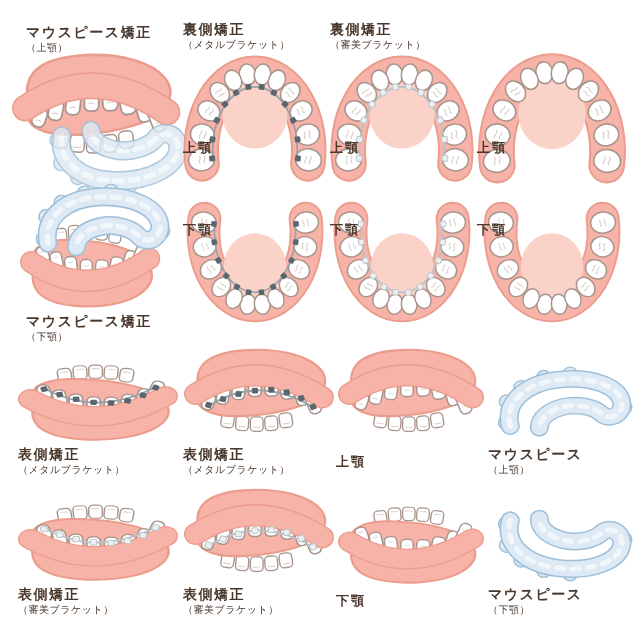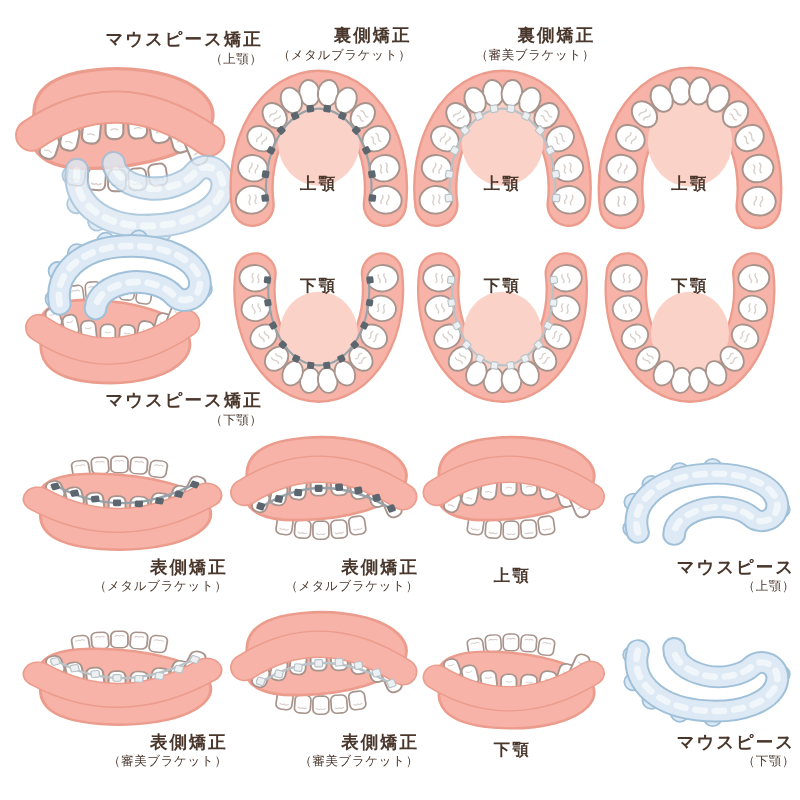--- a/index.html
+++ b/index.html
@@ -1,25 +1,25 @@
 <!DOCTYPE html>
 <html><head>
 <meta charset="utf-8">
 <style>
   html,body{margin:0;padding:0;background:#fff;}
   .canvas{
     position:relative;width:640px;height:640px;background:#ffffff;
     overflow:hidden;font-family:"DejaVu Sans",sans-serif;color:#4a372c;
   }
   .canvas svg{position:absolute;overflow:visible;}
-  .lbl{position:absolute;text-align:right;line-height:1.2;}
+  .lbl{position:absolute;text-align:left;line-height:1.2;}
   .lbl .l1{font-size:14px;font-weight:bold;letter-spacing:1.5px;}
   .lbl .l2{font-size:10px;font-weight:normal;letter-spacing:0.5px;margin-top:1px;}
   .jaw-txt{
-    position:absolute;text-align:center;font-size:13px;font-weight:bold;
+    position:absolute;font-size:13px;font-weight:bold;
     letter-spacing:2px;line-height:1;
   }
 </style>
 </head>
 <body>
 
 <div class="canvas">
 
   <div class="lbl" style="left:26px;top:24px;width:184px;">
     <div class="l1">マウスピース矯正</div>

